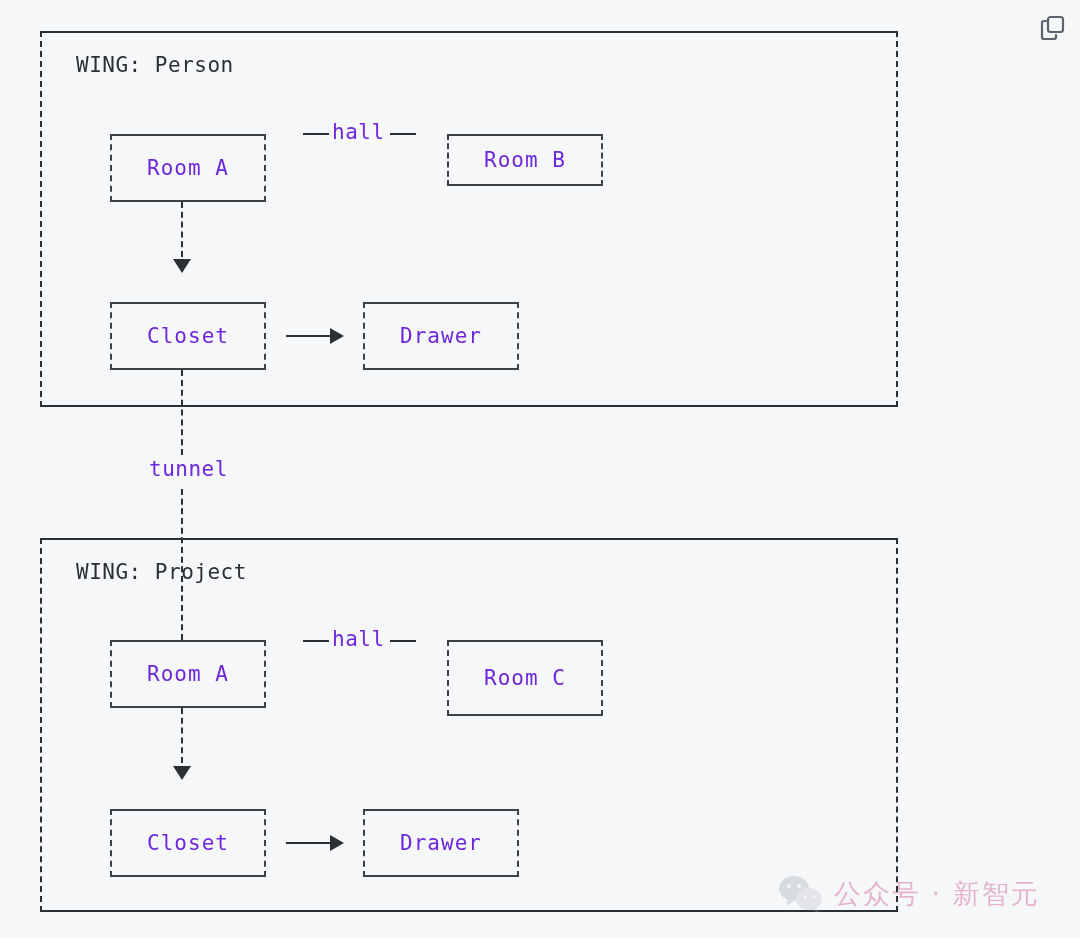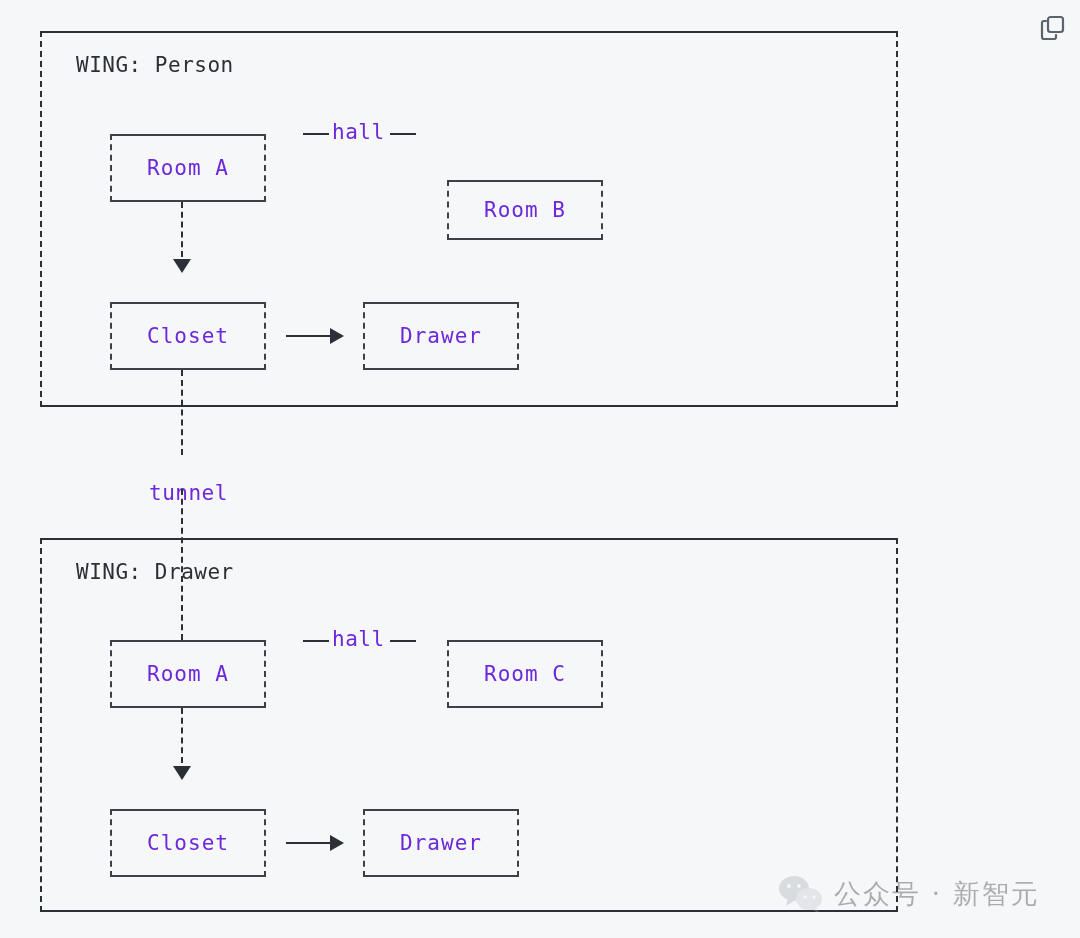--- a/index.html
+++ b/index.html
@@ -134,21 +134,21 @@
     top: 874px;
     display: flex;
     align-items: center;
     gap: 10px;
     opacity: 0.30;
     pointer-events: none;
   }
   .watermark .wm-text {
     font-family: "DejaVu Sans", "Liberation Sans", sans-serif;
     font-size: 27px;
-    color: #000000;
+    color: #be185d;
     white-space: nowrap;
     letter-spacing: 2px;
   }
   .wm-logo { display: block; }
 </style>
 </head>
 <body>
 
 <div id="canvas">
 
@@ -165,21 +165,21 @@
   </div>
 
   <div class="wing-title" style="left:76px; top:53px;">WING: Person</div>
 
   <div class="room" style="left:110px; top:134px; width:156px; height:68px;">
     <div class="room-side left"></div>
     <div class="room-side right"></div>
     <span class="room-label">Room A</span>
   </div>
 
-  <div class="room" style="left:447px; top:134px; width:156px; height:60px;margin-top:46px;">
+  <div class="room" style="left:447px; top:134px; width:156px; height:52px;">
     <div class="room-side left"></div>
     <div class="room-side right"></div>
     <span class="room-label">Room B</span>
   </div>
 
   <div class="h-solid" style="left:303px; top:133px; width:26px;"></div>
   <div class="edge-label no-bg" style="left:329px; top:120px;">hall</div>
   <div class="h-solid" style="left:390px; top:133px; width:26px;"></div>
 
   <div class="v-dash" style="left:181px; top:202px; height:55px;"></div>
@@ -194,37 +194,37 @@
   <div class="h-solid" style="left:286px; top:335px; width:45px;"></div>
   <div class="arrow-right" style="left:330px; top:328px;"></div>
 
   <div class="room" style="left:363px; top:302px; width:156px; height:68px;">
     <div class="room-side left"></div>
     <div class="room-side right"></div>
     <span class="room-label">Drawer</span>
   </div>
 
   <div class="v-dash" style="left:181px; top:370px; height:85px;"></div>
-  <div class="edge-label" style="left:146px; top:481px;">tunnel</div>
+  <div class="edge-label" style="left:146px; top:457px;">tunnel</div>
   <div class="v-dash" style="left:181px; top:489px; height:151px;"></div>
 
   <div class="wing" style="left:40px; top:538px; width:858px; height:374px;">
     <div class="wing-side left"></div>
     <div class="wing-side right"></div>
   </div>
 
-  <div class="wing-title" style="left:76px; top:560px;">WING: Drawer</div>
+  <div class="wing-title" style="left:76px; top:560px;">WING: Project</div>
 
   <div class="room" style="left:110px; top:640px; width:156px; height:68px;">
     <div class="room-side left"></div>
     <div class="room-side right"></div>
     <span class="room-label">Room A</span>
   </div>
 
-  <div class="room" style="left:447px; top:640px; width:156px; height:68px;">
+  <div class="room" style="left:447px; top:640px; width:156px; height:76px;">
     <div class="room-side left"></div>
     <div class="room-side right"></div>
     <span class="room-label">Room C</span>
   </div>
 
   <div class="h-solid" style="left:303px; top:640px; width:26px;"></div>
   <div class="edge-label no-bg" style="left:329px; top:627px;">hall</div>
   <div class="h-solid" style="left:390px; top:640px; width:26px;"></div>
 
   <div class="v-dash" style="left:181px; top:708px; height:55px;"></div>

